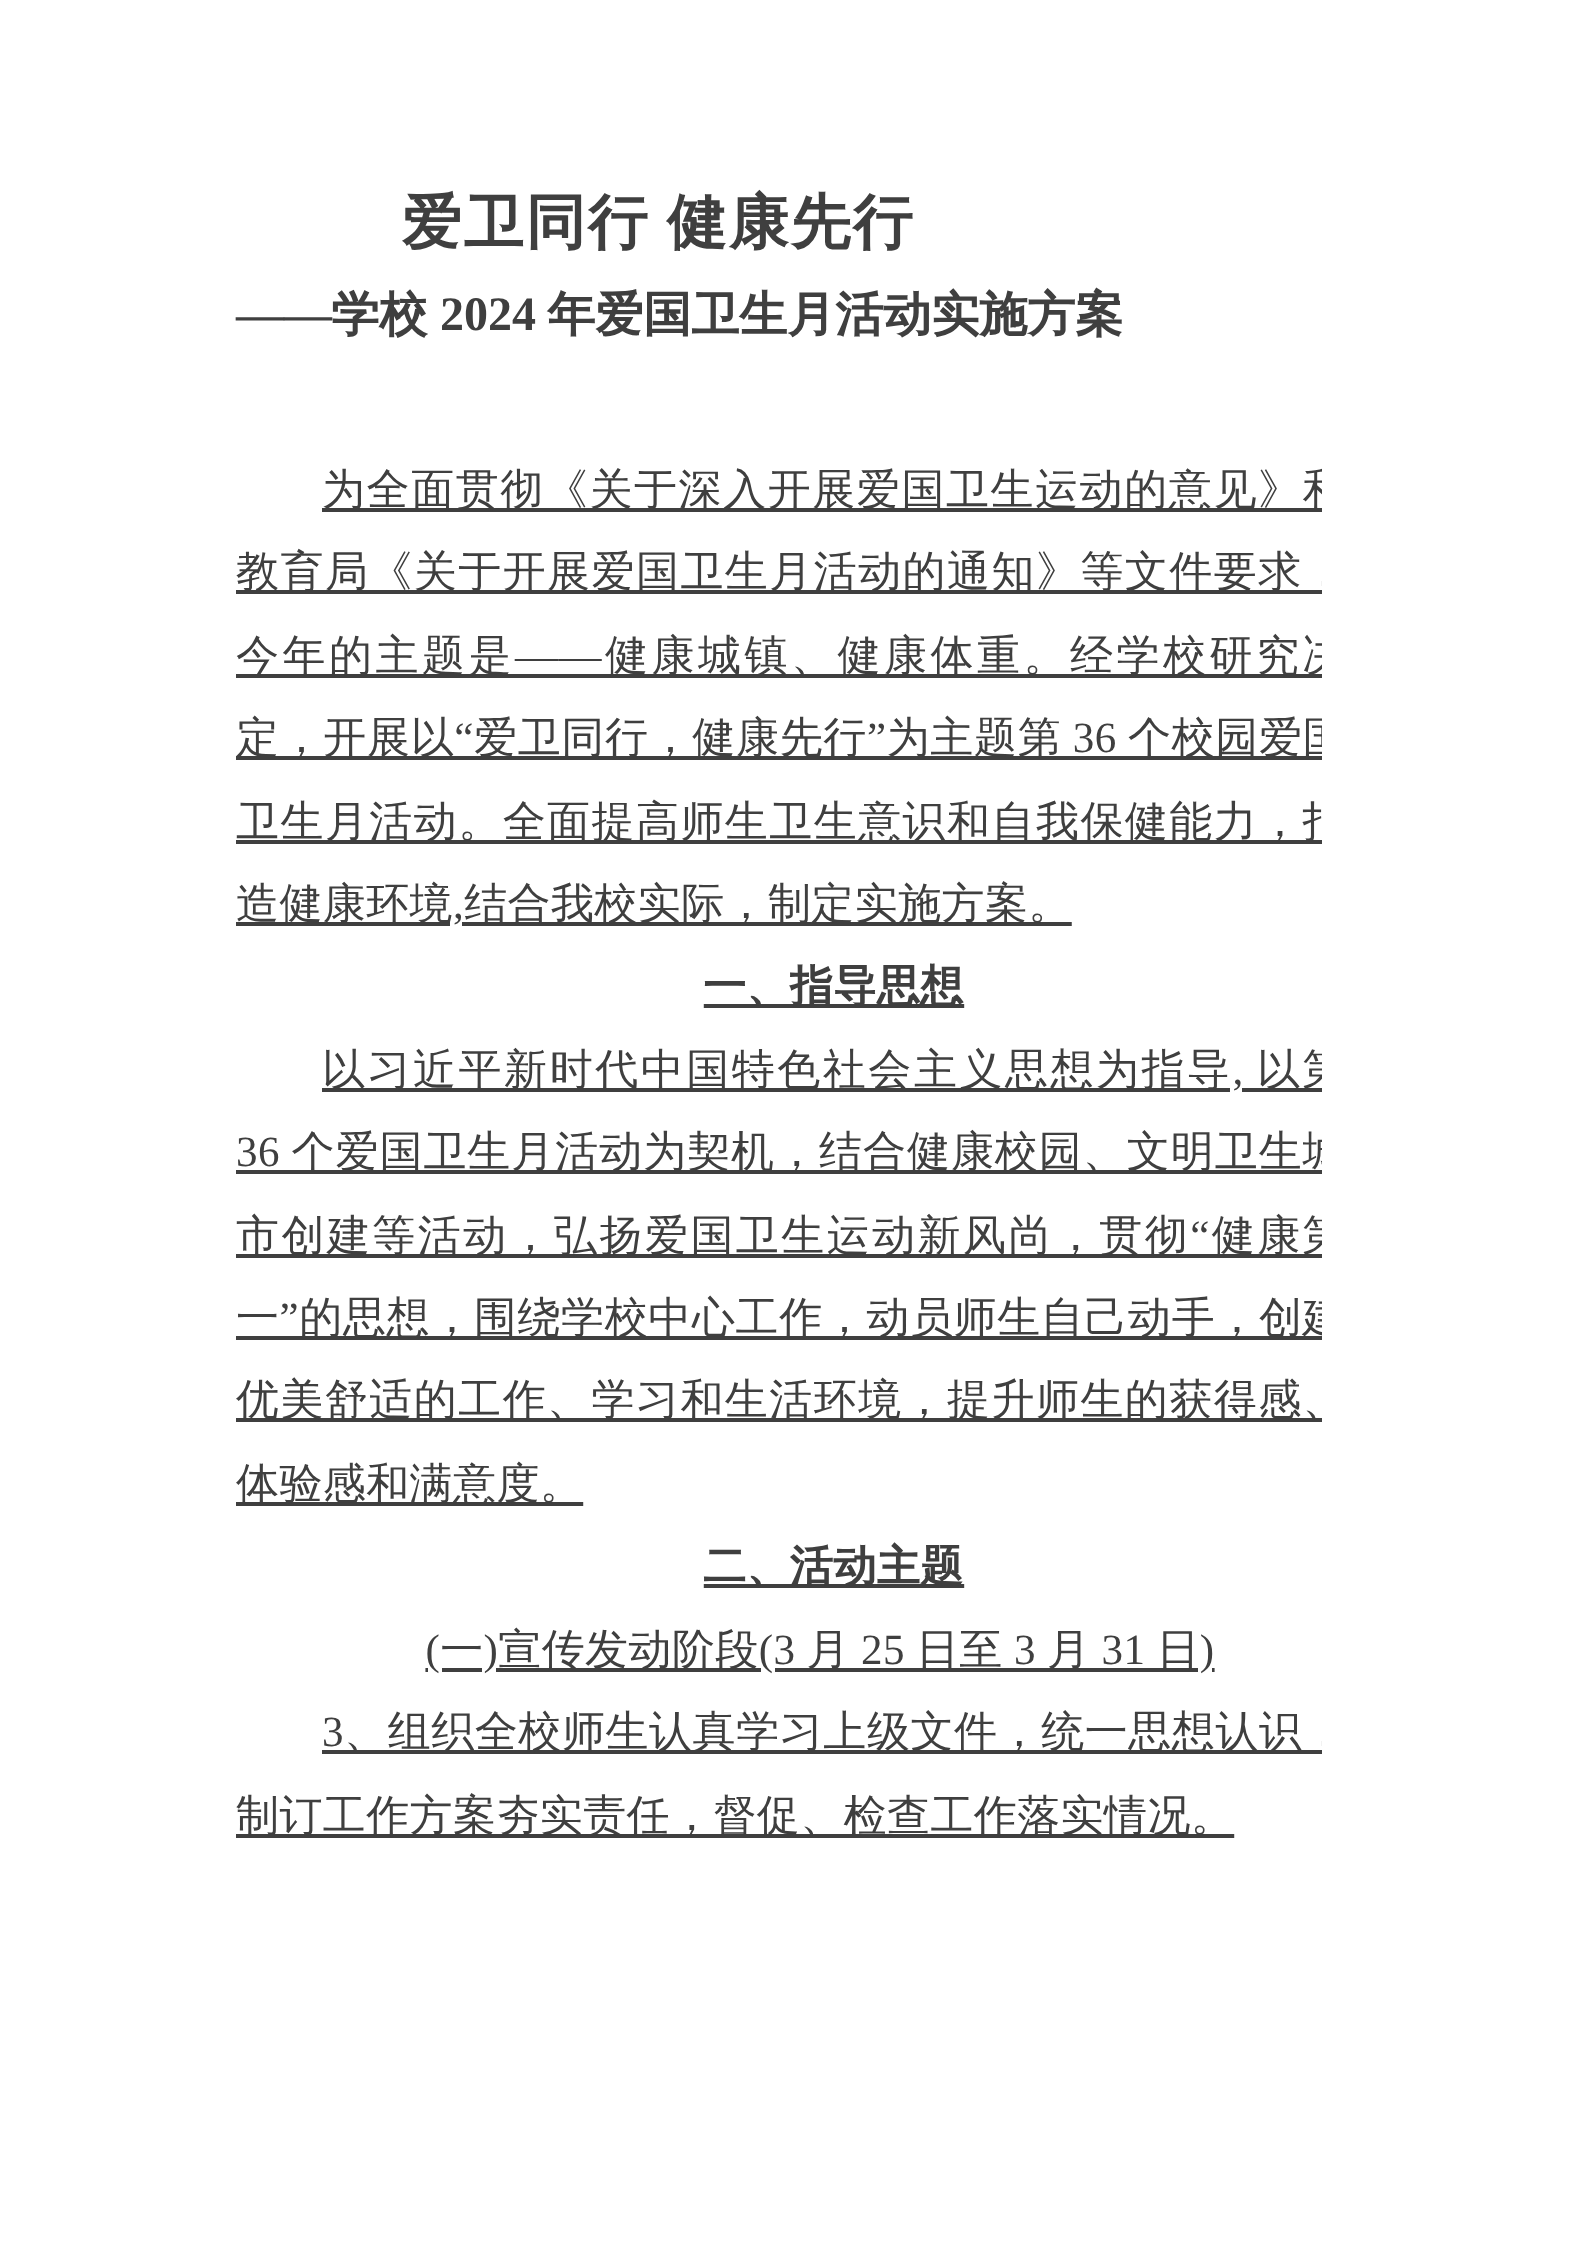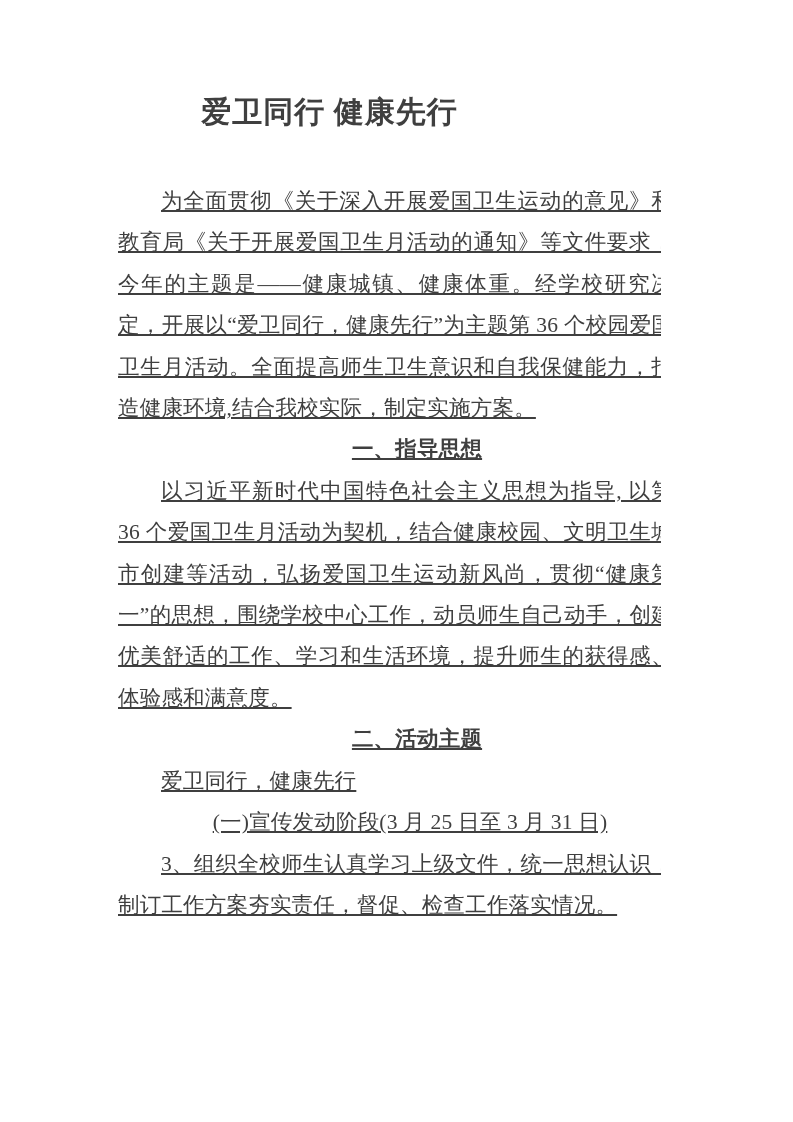--- a/index.html
+++ b/index.html
@@ -56,22 +56,22 @@
   .para.sub {
     text-indent: 1.35em;
     text-align: center;
   }
 </style>
 </head>
 <body>
 
 <div class="page">
   <h1 class="doc-title">爱卫同行 健康先行</h1>
+  <h2 class="doc-subtitle">——学校 2024 年爱国卫生月活动实施方案</h2>
   <div class="doc-body">
       <p class="para body">为全面贯彻《关于深入开展爱国卫生运动的意见》和教育局《关于开展爱国卫生月活动的通知》等文件要求，今年的主题是——健康城镇、健康体重。经学校研究决定，开展以“爱卫同行，健康先行”为主题第 36 个校园爱国卫生月活动。全面提高师生卫生意识和自我保健能力，打造健康环境,结合我校实际，制定实施方案。</p>
       <p class="para heading">一、指导思想</p>
       <p class="para body">以习近平新时代中国特色社会主义思想为指导, 以第 36 个爱国卫生月活动为契机，结合健康校园、文明卫生城市创建等活动，弘扬爱国卫生运动新风尚，贯彻“健康第一”的思想，围绕学校中心工作，动员师生自己动手，创建优美舒适的工作、学习和生活环境，提升师生的获得感、体验感和满意度。</p>
       <p class="para heading">二、活动主题</p>
-      <p class="para body">爱卫同行，健康先行</p>
       <p class="para sub">(一)宣传发动阶段(3 月 25 日至 3 月 31 日)</p>
       <p class="para body">3、组织全校师生认真学习上级文件，统一思想认识，制订工作方案夯实责任，督促、检查工作落实情况。</p>
     </div>
 </div>
 
 </body></html>

